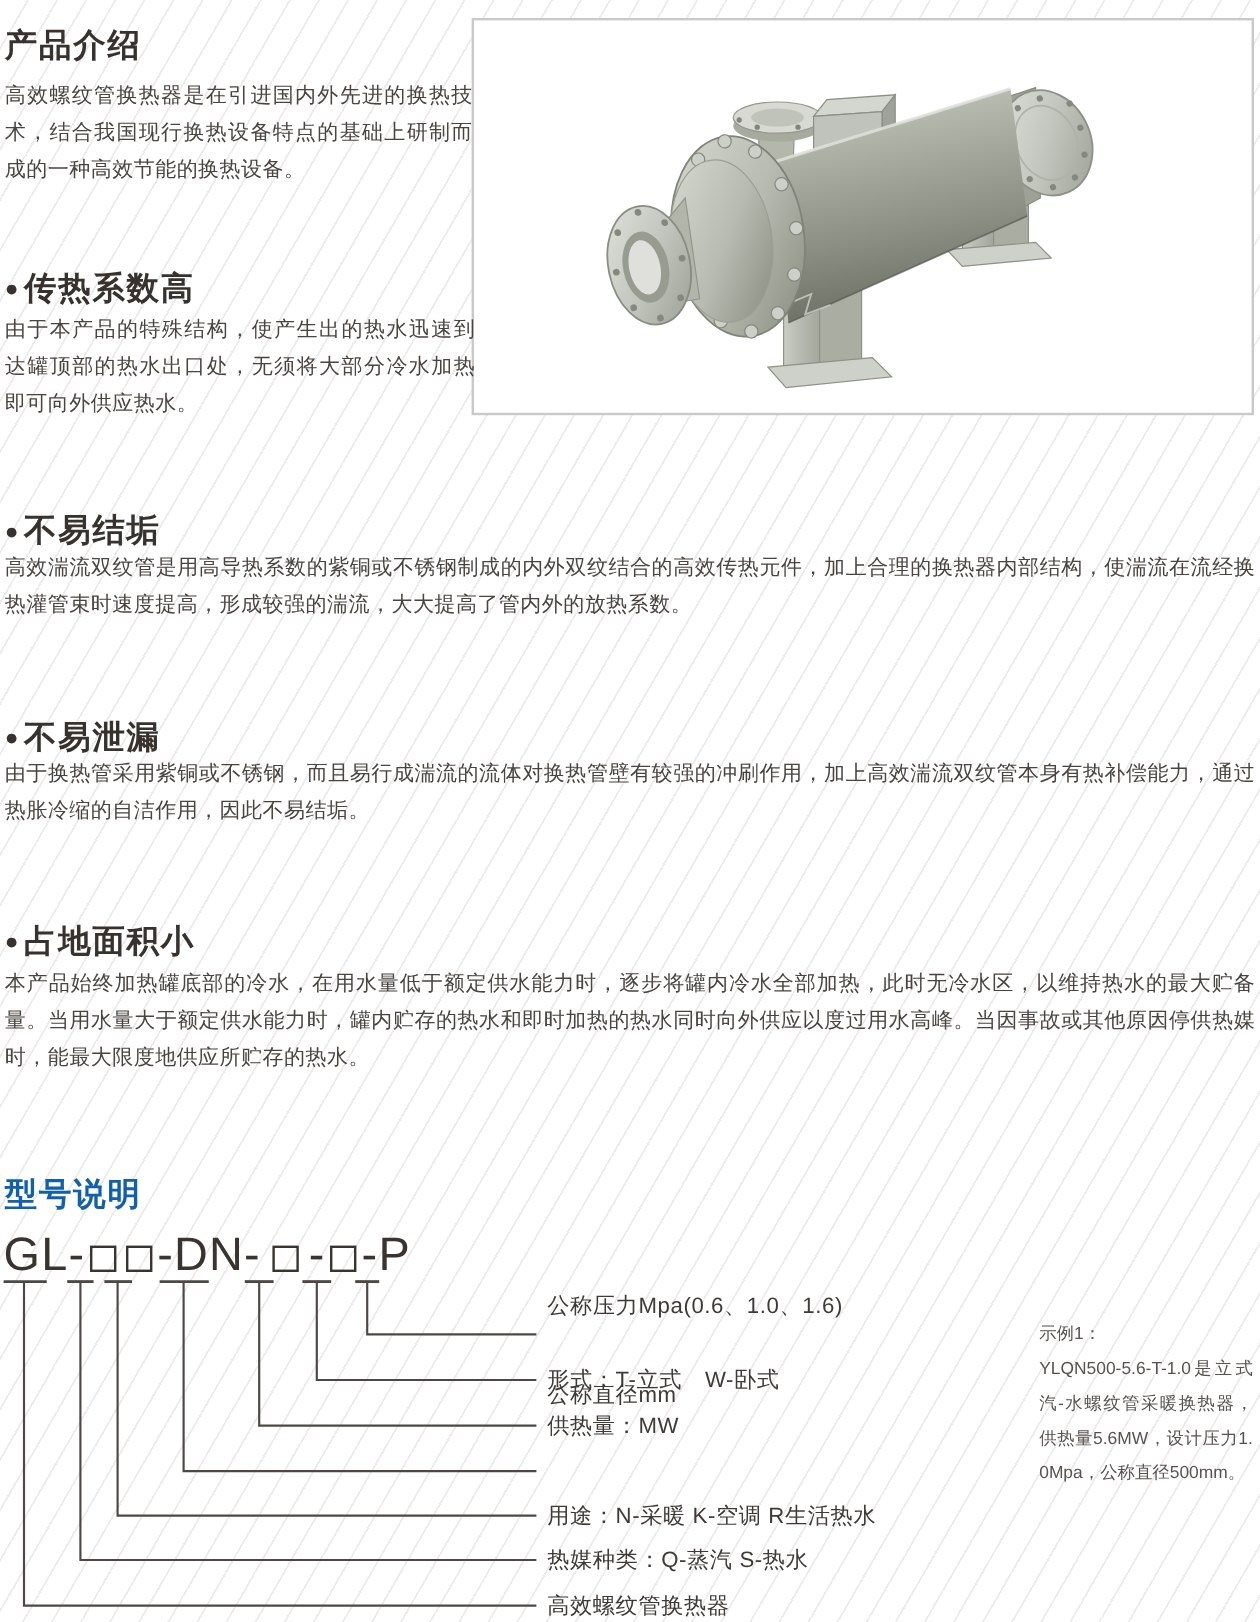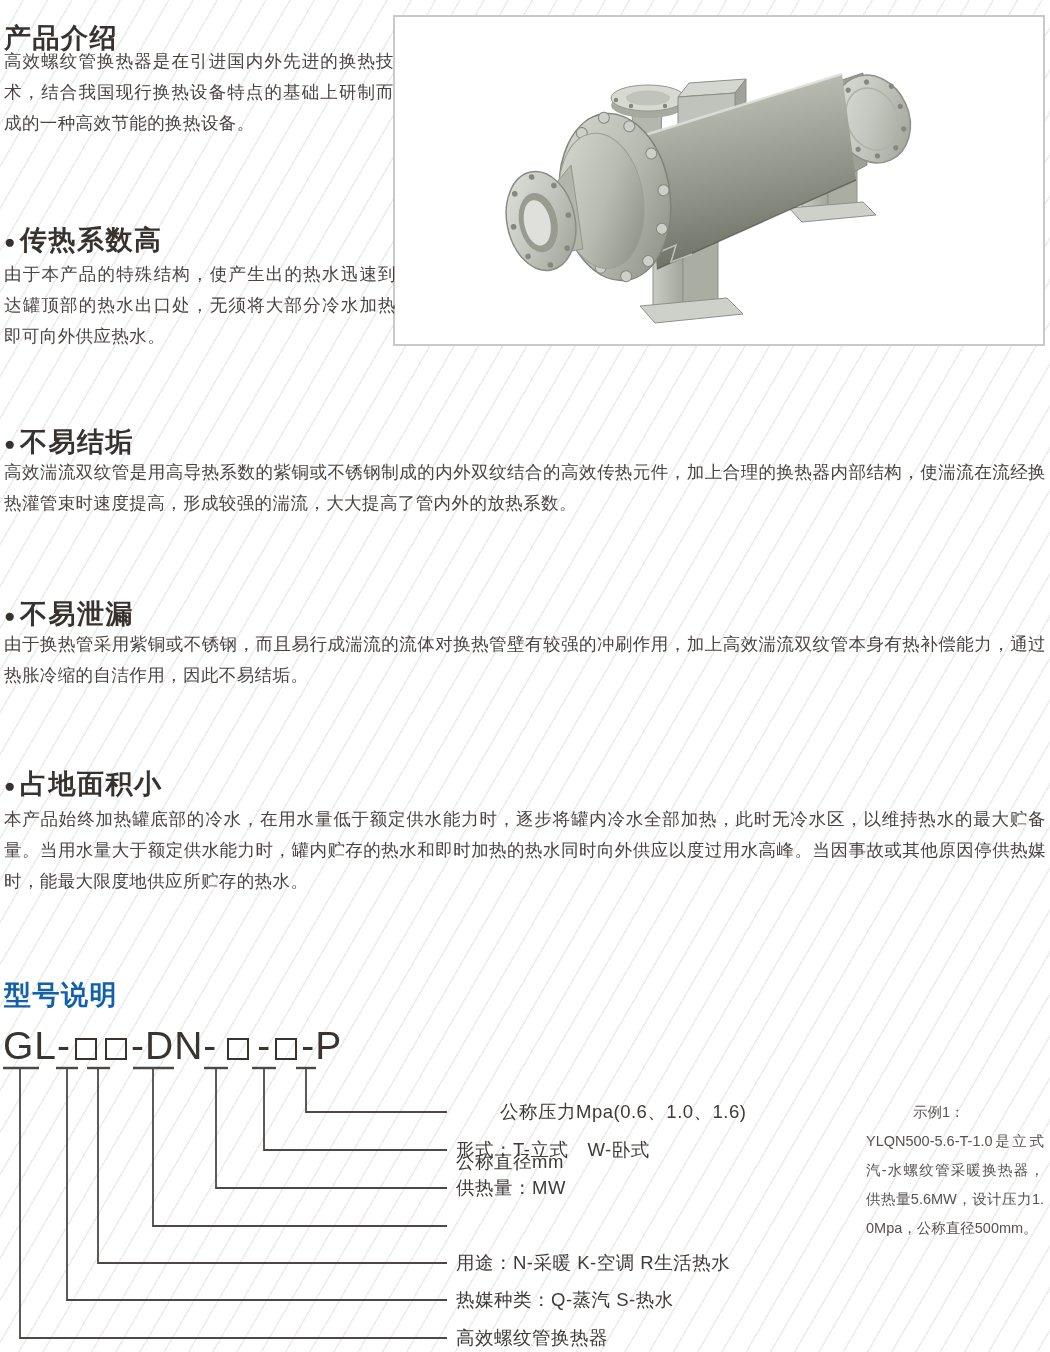--- a/index.html
+++ b/index.html
@@ -77,34 +77,34 @@
     white-space:nowrap;
   }
   .example{
     position:absolute;
     left:866px; top:1100px;
     width:178px;
     font-size:14.5px;
     line-height:29px;
     color:#575250;
   }
-  .example .ex-title{ line-height:24px; margin-bottom:3px;margin-left:47px; }
+  .example .ex-title{ line-height:24px; margin-bottom:3px; }
   .example .ex-body{ text-align:justify; word-break:break-all; }
   svg{ display:block; }
   .connectors{ position:absolute; left:0; top:1030px; }
 </style>
 </head>
 <body>
 
 <div class="page">
 
   <div class="sec-title" style="left:4px; top:20px;">
     <span>产品介绍</span>
   </div>
-  <div class="body-text" style="left:4px; top:46px; width:390px;">高效螺纹管换热器是在引进国内外先进的换热技术，结合我国现行换热设备特点的基础上研制而成的一种高效节能的换热设备。</div>
+  <div class="body-text" style="left:4px; top:64px; width:390px;">高效螺纹管换热器是在引进国内外先进的换热技术，结合我国现行换热设备特点的基础上研制而成的一种高效节能的换热设备。</div>
 
   <div class="photo-frame">
     <svg viewBox="0 0 648 327" width="648" height="327">
       <defs>
         <linearGradient id="gShell" x1="320" y1="50" x2="360" y2="260" gradientUnits="userSpaceOnUse">
           <stop offset="0" stop-color="#c6c9bf"></stop>
           <stop offset="0.25" stop-color="#aeb1a6"></stop>
           <stop offset="0.6" stop-color="#8d9185"></stop>
           <stop offset="1" stop-color="#62665b"></stop>
         </linearGradient>
@@ -266,21 +266,21 @@
       <path d="M306 1068 V1112 H447"></path>
       <path d="M264 1068 V1150 H447"></path>
       <path d="M216 1068 V1188 H447"></path>
       <path d="M153 1068 V1226 H447"></path>
       <path d="M98 1068 V1263 H447"></path>
       <path d="M67 1068 V1300 H447"></path>
       <path d="M20 1068 V1338 H447"></path>
     </g>
   </svg>
 
-  <div class="diagram-label" style="top:1100px;margin-left:44px;">公称压力Mpa(0.6、1.0、1.6)</div>
+  <div class="diagram-label" style="top:1076px;">公称压力Mpa(0.6、1.0、1.6)</div>
   <div class="diagram-label" style="top:1138px;">形式：T-立式　W-卧式</div>
   <div class="diagram-label" style="top:1176px;">供热量：MW</div>
   <div class="diagram-label" style="top:1150px;">公称直径mm</div>
   <div class="diagram-label" style="top:1251px;">用途：N-采暖 K-空调 R生活热水</div>
   <div class="diagram-label" style="top:1288px;">热媒种类：Q-蒸汽 S-热水</div>
   <div class="diagram-label" style="top:1326px;">高效螺纹管换热器</div>
 
   <div class="example">
     <div class="ex-title">示例1：</div>
     <div class="ex-body">YLQN500-5.6-T-1.0是立式汽-水螺纹管采暖换热器，供热量5.6MW，设计压力1.0Mpa，公称直径500mm。</div>

